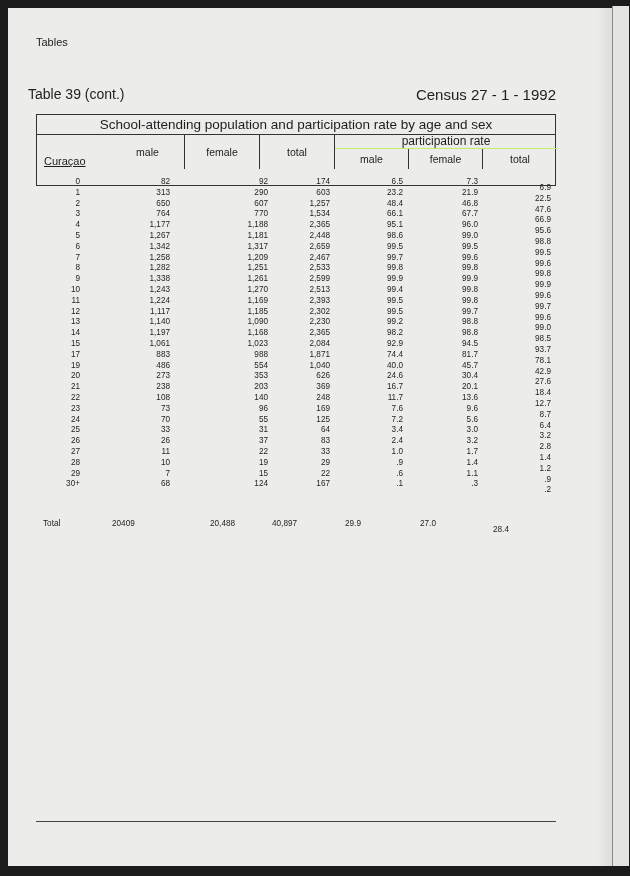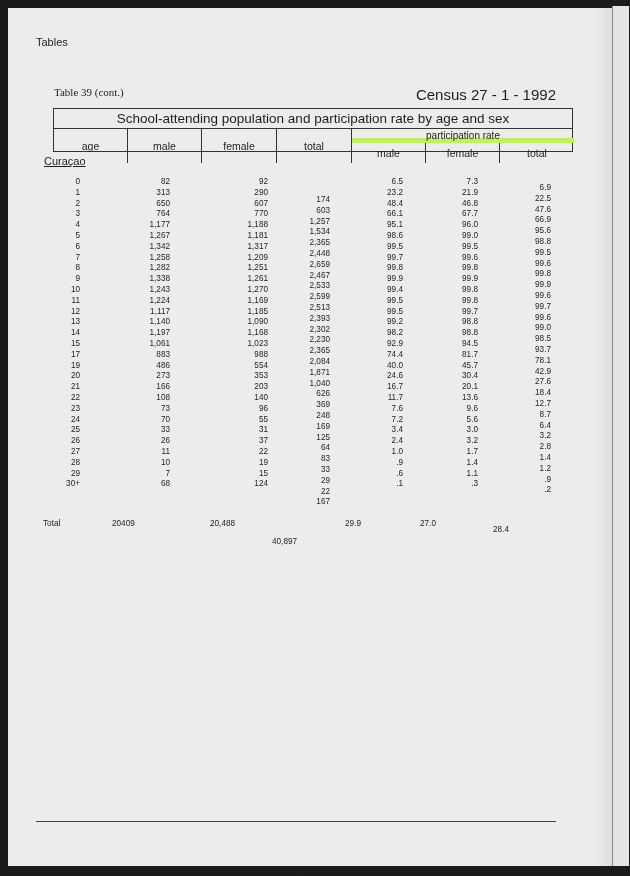--- a/index.html
+++ b/index.html
@@ -15,56 +15,56 @@
     box-shadow: inset -18px 0 14px -12px rgba(0,0,0,0.08);
   }
   .edge {
     position: absolute; left: 612px; top: 6px; width: 16px; height: 860px;
     background: #e4e4e2; border-left: 1px solid #8a8a8a;
   }
   .section-label {
     position: absolute; left: 36px; top: 36px; font-size: 11px; color: #222;
   }
   .table-ref {
-    position: absolute; left: 54px; top: 86px; font-size: 11px; font-family: Liberation Serif, serif;
+    position: absolute; left: 28px; top: 86px; font-size: 14px;
   }
   .census-ref {
     position: absolute; right: 74px; top: 86px; font-size: 15px;
   }
   .tbl {
-    position: absolute; left: 36px; top: 108px; width: 520px; height: 44px;
-    border: 1px solid #333; box-sizing: border-box; margin-left: 17px;
+    position: absolute; left: 36px; top: 114px; width: 520px; height: 72px;
+    border: 1px solid #333; box-sizing: border-box;
   }
   .title-row {
     position: absolute; left: 0; top: 0; width: 100%; height: 20px;
     border-bottom: 1px solid #333; box-sizing: border-box;
     text-align: center; font-size: 13.5px; line-height: 19px;
   }
   .hcell {
     position: absolute; top: 20px; height: 34px; box-sizing: border-box;
     border-right: 1px solid #333; font-size: 10.5px;
     display: flex; align-items: center; justify-content: center;
   }
   .hcell.last { border-right: none; }
   .prate {
     position: absolute; left: 298px; top: 20px; width: 222px; height: 14px;
-    border-bottom: 5px solid #bef264; box-sizing: border-box;
-    text-align: center; font-size: 10px; line-height: 13px;
+    border-bottom: 1px solid #bef264; box-sizing: border-box;
+    text-align: center; font-size: 12px; line-height: 13px;
   }
   .sub { top: 34px; height: 20px; padding-top: 0; }
   .region {
     position: absolute; left: 44px; top: 155px; font-size: 11px; text-decoration: underline;
   }
   .rows { position: absolute; left: 0; top: 177px; width: 630px; }
   .row { position: relative; height: 10.8px; font-size: 8.2px; line-height: 10.8px; }
   .row span { position: absolute; text-align: right; }
   .c-age { left: 40px; width: 40px; }
   .c-m { left: 112px; width: 58px; }
   .c-f { left: 210px; width: 58px; }
-  .c-t { left: 272px; width: 58px; margin-top: 18px; }
+  .c-t { left: 272px; width: 58px; }
   .c-pm { left: 345px; width: 58px; }
   .c-pf { left: 420px; width: 58px; }
   .c-pt { left: 493px; width: 58px; margin-top: 6px; }
   .total-row { position: absolute; left: 0; top: 519px; width: 630px; height: 12px; font-size: 8.2px; }
   .total-row span { position: absolute; text-align: left; }
   .total-row .c-age { text-align: left; left: 43px; }
   .footer-line {
     position: absolute; left: 36px; top: 821px; width: 520px; height: 1px;
     background: #444;
   }
@@ -77,21 +77,20 @@
 
 <div class="page"></div>
 <div class="edge"></div>
 
 <div class="section-label">Tables</div>
 <div class="table-ref">Table 39 (cont.)</div>
 <div class="census-ref">Census 27 - 1 - 1992</div>
 
 <div class="tbl">
   <div class="title-row">School-attending population and participation rate by age and sex</div>
-  <div class="hcell" style="left:0;width:74px;">age</div>
   <div class="hcell" style="left:74px;width:74px;">male</div>
   <div class="hcell" style="left:148px;width:75px;">female</div>
   <div class="hcell" style="left:223px;width:75px;">total</div>
   <div class="prate">participation rate</div>
   <div class="hcell sub" style="left:298px;width:74px;">male</div>
   <div class="hcell sub" style="left:372px;width:74px;">female</div>
   <div class="hcell sub last" style="left:446px;width:74px;">total</div>
 </div>
 
 <div class="region">Curaçao</div>
@@ -263,21 +262,21 @@
       <span class="c-age">20</span>
       <span class="c-m">273</span>
       <span class="c-f">353</span>
       <span class="c-t">626</span>
       <span class="c-pm">24.6</span>
       <span class="c-pf">30.4</span>
       <span class="c-pt">27.6</span>
     </div>
     <div class="row">
       <span class="c-age">21</span>
-      <span class="c-m">166</span>
+      <span class="c-m">238</span>
       <span class="c-f">203</span>
       <span class="c-t">369</span>
       <span class="c-pm">16.7</span>
       <span class="c-pf">20.1</span>
       <span class="c-pt">18.4</span>
     </div>
     <div class="row">
       <span class="c-age">22</span>
       <span class="c-m">108</span>
       <span class="c-f">140</span>

